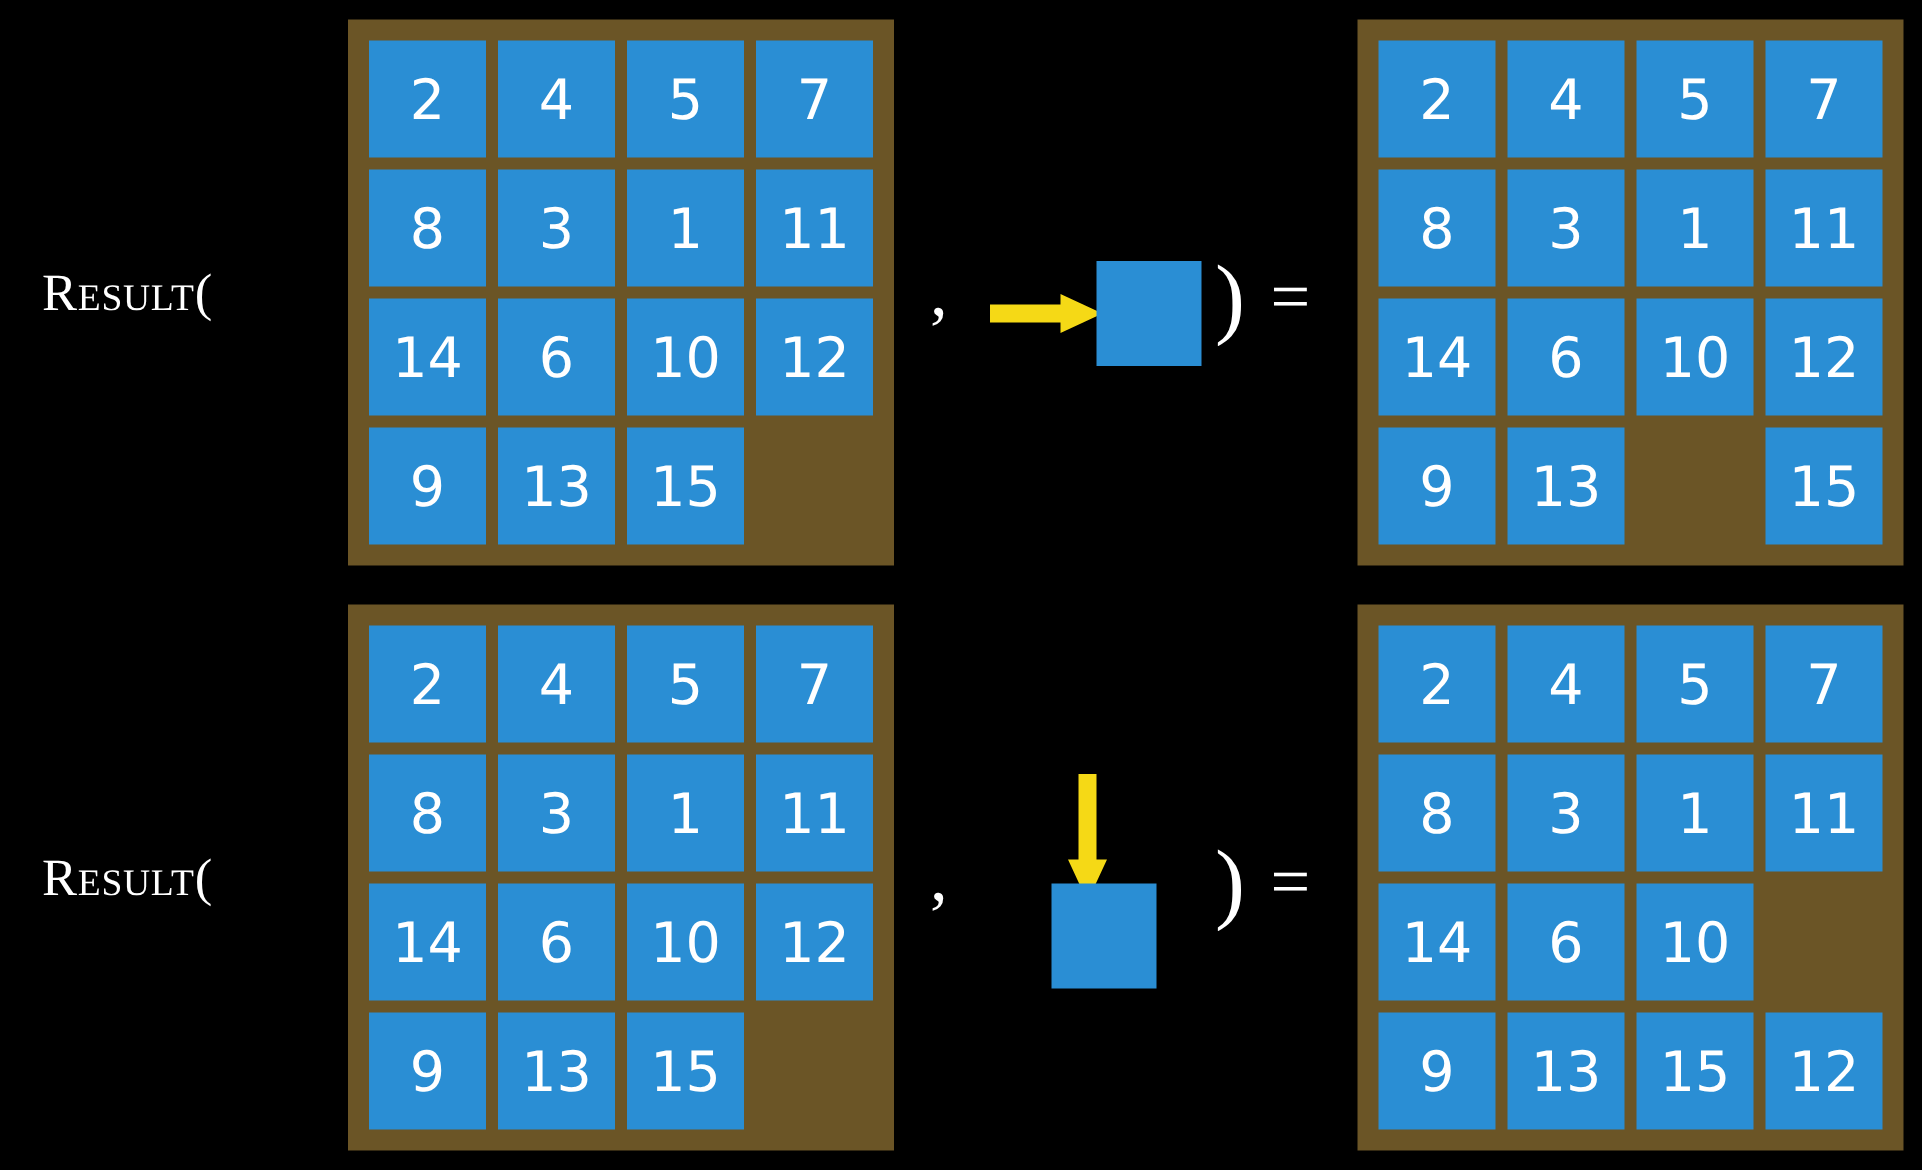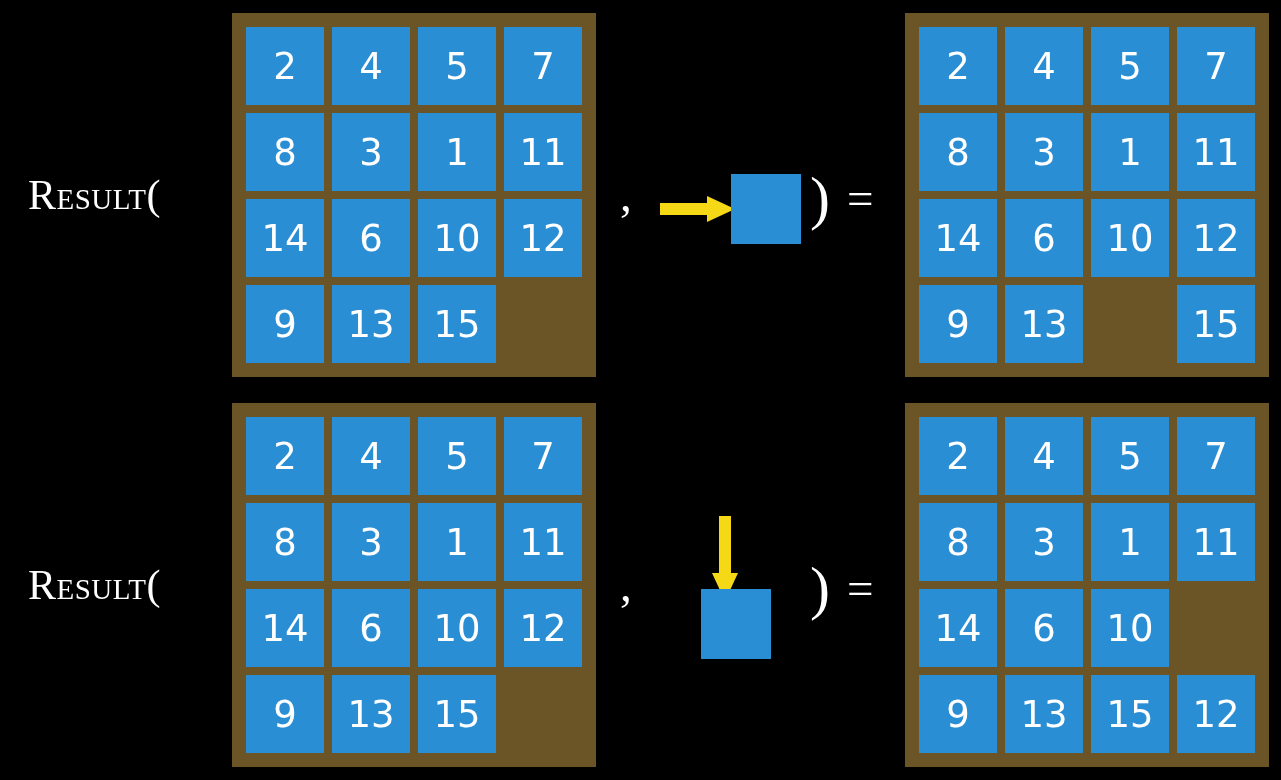--- a/index.html
+++ b/index.html
@@ -33,21 +33,21 @@
   .eq-row.row-2 { top: 390px; height: 390px; }
 
   
   .result-label {
     position: absolute;
     left: 28px;
     top: 50%;
     transform: translateY(-50%);
     color: #ffffff;
     font-family: "Liberation Serif", serif;
-    font-size: 42px;
+    font-size: 35px;
     font-variant: small-caps;
     letter-spacing: 0.5px;
     white-space: nowrap;
     line-height: 1;
   }
 
   
   .board {
     position: absolute;
     background: #6b5526;

